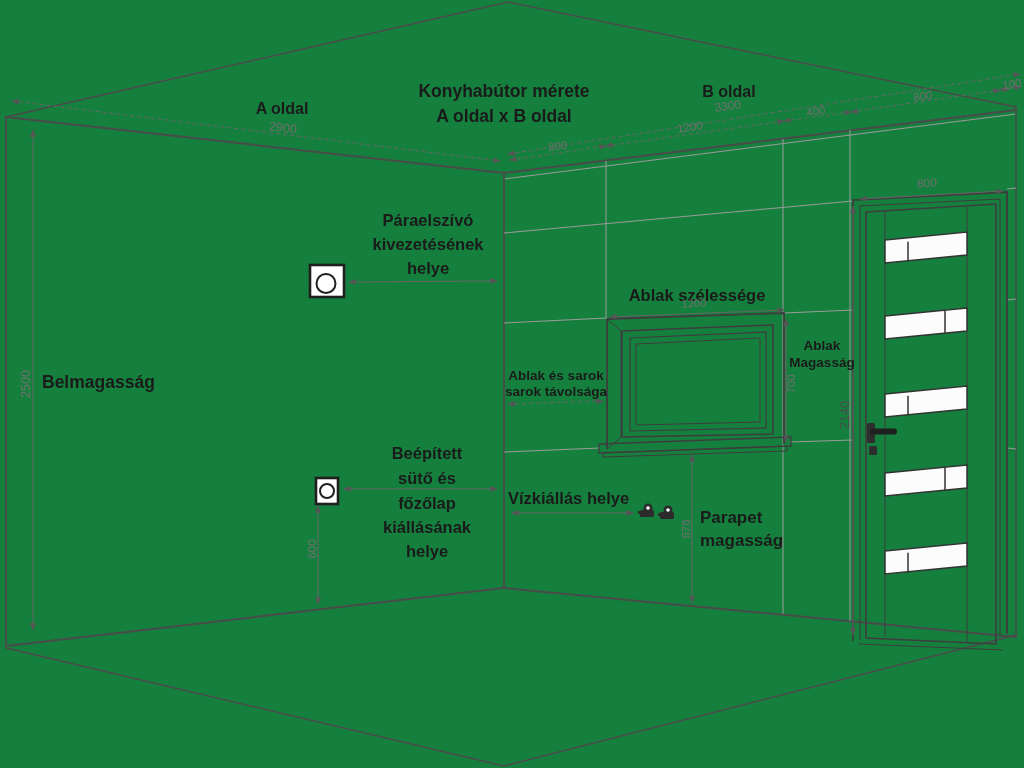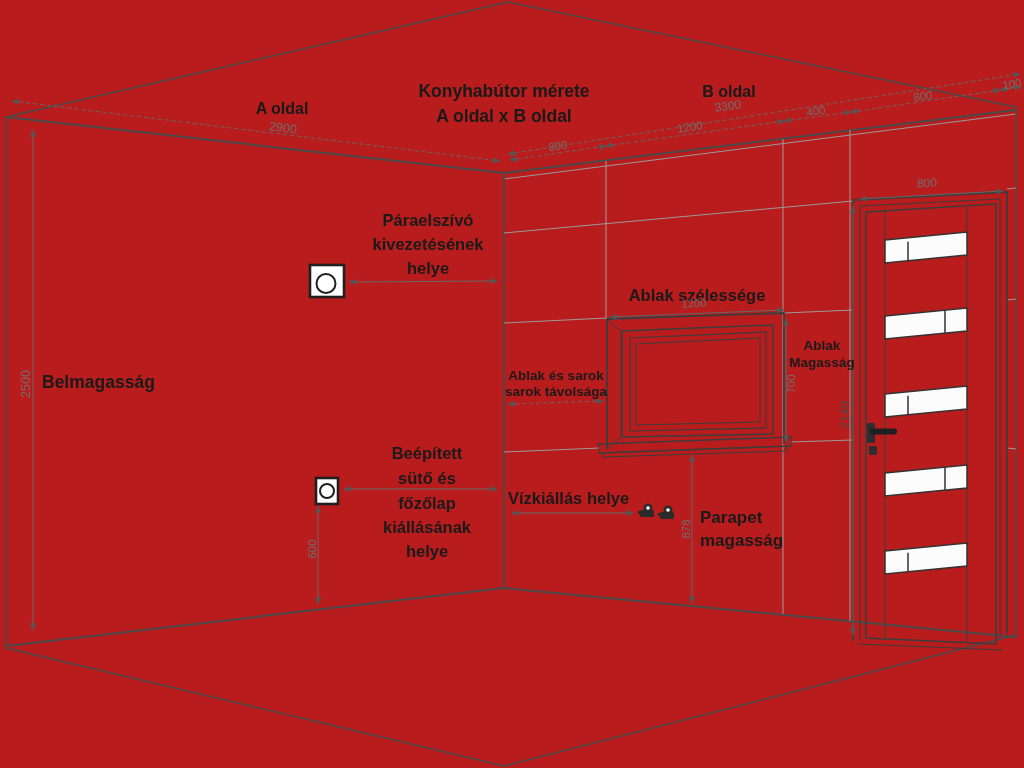--- a/index.html
+++ b/index.html
@@ -1,16 +1,16 @@
 <!DOCTYPE html>
 <html><head>
 <meta charset="utf-8">
 <style>
   html,body{margin:0;padding:0;background:#ffffff;}
-  .stage{width:1024px;height:768px;position:relative;background:#b91c1c;overflow:hidden;}
+  .stage{width:1024px;height:768px;position:relative;background:#15803d;overflow:hidden;}
   text{font-family:"Liberation Sans",sans-serif;}
   .t-bold{font-weight:700;fill:#1a1a1a;}
   .t-dim{fill:#6f6f6f;font-weight:400;}
   .edge{stroke:#4a4a4a;fill:none;stroke-linecap:round;}
   .grid{stroke:#9b9b9b;fill:none;stroke-width:1;}
   .wline{stroke:#3d3d3d;fill:none;}
   .dim{stroke:#666;fill:none;stroke-width:1;}
   .dimd{stroke-dasharray:4 3;}
   .sym{stroke:#1f1f1f;fill:#ffffff;}
 </style>

